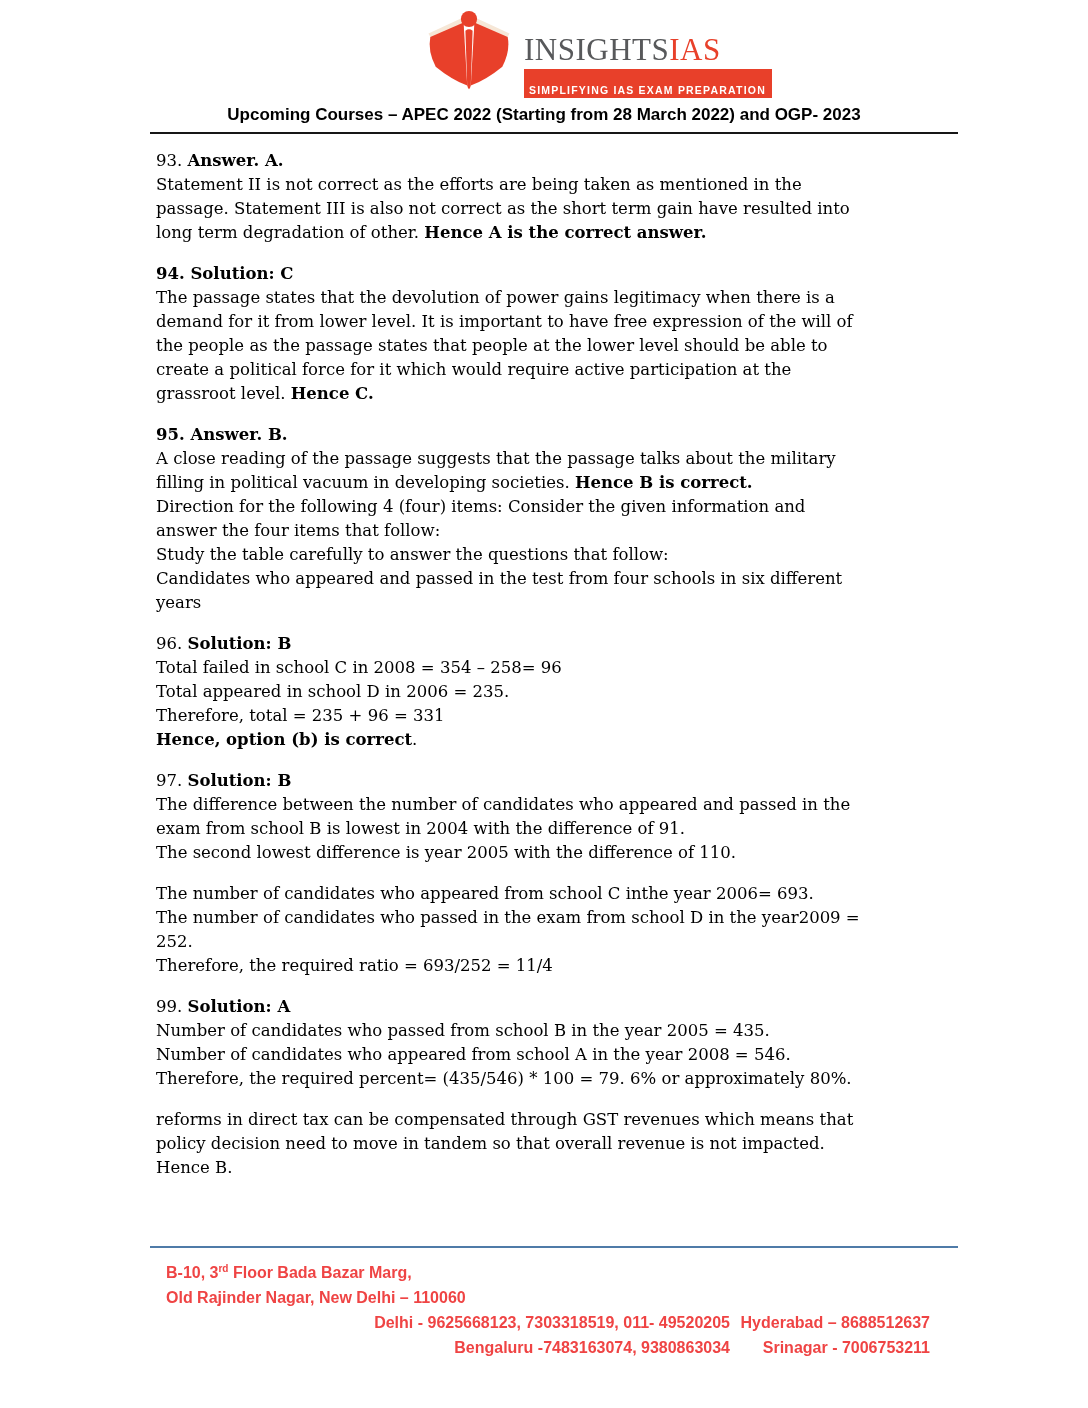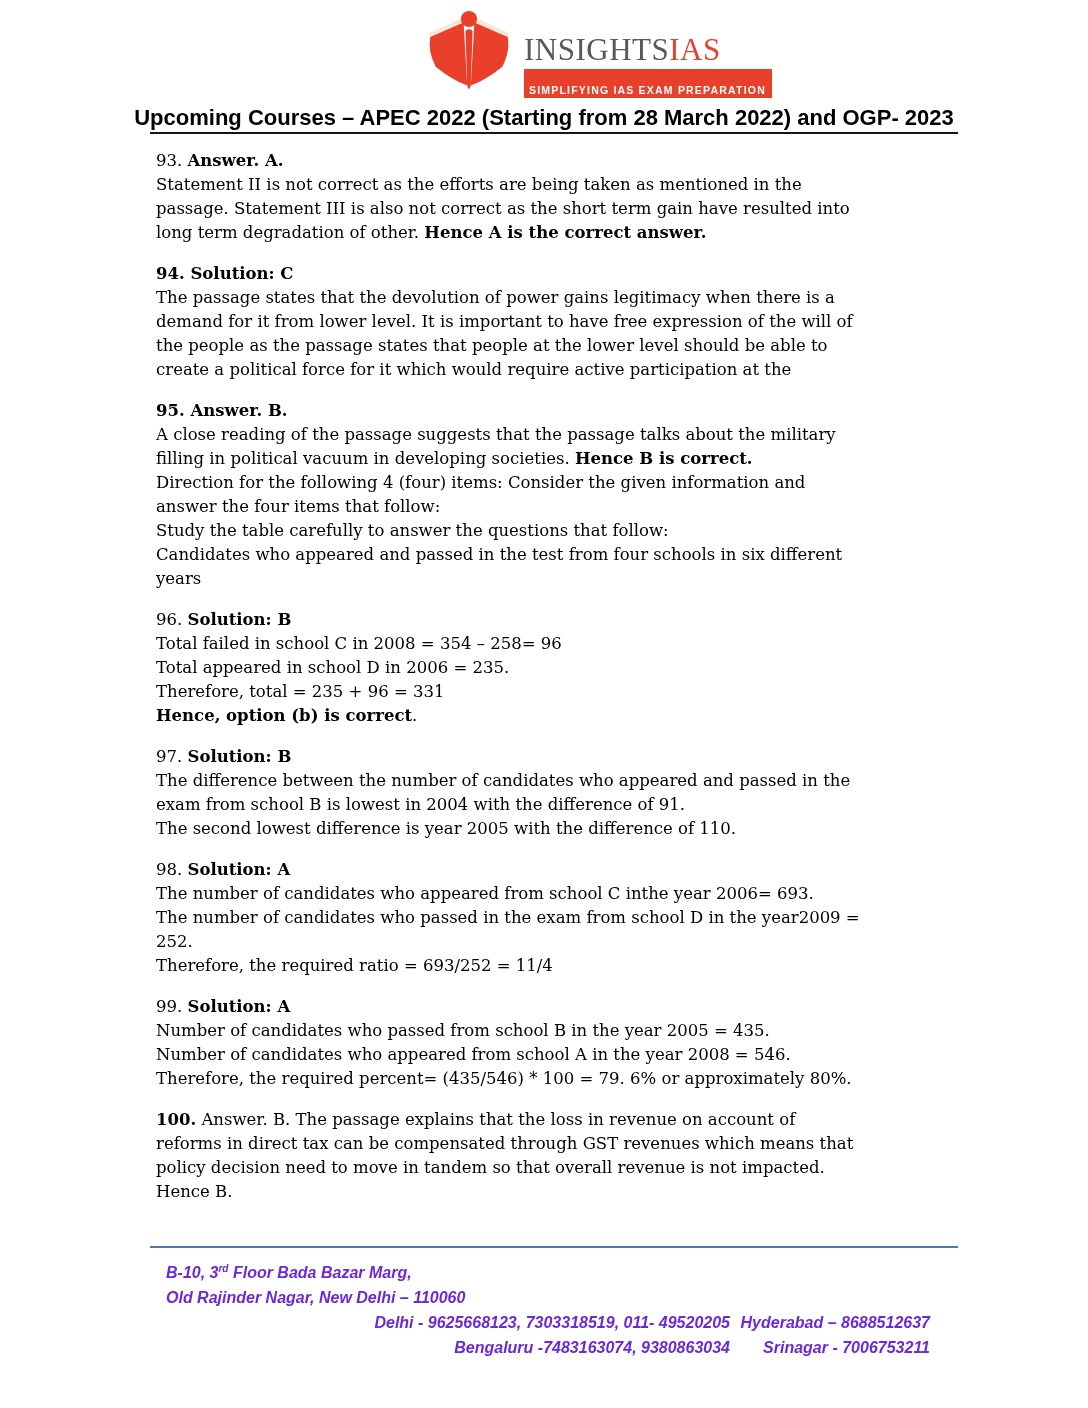--- a/index.html
+++ b/index.html
@@ -28,41 +28,41 @@
     font-family:"Liberation Sans", sans-serif;
     font-size:10.5px; font-weight:bold; letter-spacing:1.2px;
     padding:15px 6px 2px 5px; white-space:nowrap;
   }
 
   
   .course-line {
     position:absolute; top:105px; left:0; width:100%;
     text-align:center;
     font-family:"Liberation Sans", sans-serif;
-    font-weight:bold; font-size:22px; color:#000;
+    font-weight:bold; font-size:17px; color:#000;
   }
   .top-rule {
     position:absolute; top:132px; left:150px; width:808px;
     border:none; border-top:2px solid #161616; margin:0;
   }
 
   
   .content {
     position:absolute; top:149px; left:156px; width:766px;
     font-size:16.5px; line-height:24px;
   }
   .solution { margin:0 0 17px 0; }
   .line { white-space:nowrap; }
   .b { font-weight:bold; }
 
   
   .footer {
     position:absolute; top:1246px; left:150px; width:808px;
     font-family:"Liberation Sans", sans-serif;
-    font-weight:bold; font-size:16px; color:#6d28d9;font-style:italic;
+    font-weight:bold; font-size:16px; color:#ef4444;
   }
   .footer-rule {
     border:none; border-top:2px solid var(--footer-rule-blue,#4f7ba8);
     margin:0 0 12px 0;
   }
   .footer-inner { margin-left:16px; width:764px; line-height:25px; }
   .footer-row { display:flex; }
   .f-left { flex:1 1 auto;text-align:right; }
   .f-right { flex:0 0 200px; text-align:right; }
   sup.ord { font-size:10px; vertical-align:super; line-height:0; }
@@ -99,20 +99,21 @@
       <div class="line"><span>Statement II is not correct as the efforts are being taken as mentioned in the</span></div>
       <div class="line"><span>passage. Statement III is also not correct as the short term gain have resulted into</span></div>
       <div class="line"><span>long term degradation of other. </span><span class="b">Hence A is the correct answer.</span></div>
     </section>
     <section class="solution">
       <div class="line"><span class="b">94. Solution: C</span></div>
       <div class="line"><span>The passage states that the devolution of power gains legitimacy when there is a</span></div>
       <div class="line"><span>demand for it from lower level. It is important to have free expression of the will of</span></div>
       <div class="line"><span>the people as the passage states that people at the lower level should be able to</span></div>
       <div class="line"><span>create a political force for it which would require active participation at the</span></div>
+      <div class="line"><span>grassroot level. </span><span class="b">Hence C.</span></div>
     </section>
     <section class="solution">
       <div class="line"><span class="b">95. Answer. B.</span></div>
       <div class="line"><span>A close reading of the passage suggests that the passage talks about the military</span></div>
       <div class="line"><span>filling in political vacuum in developing societies. </span><span class="b">Hence B is correct.</span></div>
       <div class="line"><span>Direction for the following 4 (four) items: Consider the given information and</span></div>
       <div class="line"><span>answer the four items that follow:</span></div>
       <div class="line"><span>Study the table carefully to answer the questions that follow:</span></div>
       <div class="line"><span>Candidates who appeared and passed in the test from four schools in six different</span></div>
       <div class="line"><span>years</span></div>
@@ -124,34 +125,32 @@
       <div class="line"><span>Therefore, total = 235 + 96 = 331</span></div>
       <div class="line"><span class="b">Hence, option (b) is correct</span><span>.</span></div>
     </section>
     <section class="solution">
       <div class="line"><span>97. </span><span class="b">Solution: B</span></div>
       <div class="line"><span>The difference between the number of candidates who appeared and passed in the</span></div>
       <div class="line"><span>exam from school B is lowest in 2004 with the difference of 91.</span></div>
       <div class="line"><span>The second lowest difference is year 2005 with the difference of 110.</span></div>
     </section>
     <section class="solution">
-      <div class="line"><span>98. </span><span class="b">Solution: A</span></div>
       <div class="line"><span>The number of candidates who appeared from school C inthe year 2006= 693.</span></div>
       <div class="line"><span>The number of candidates who passed in the exam from school D in the year2009 =</span></div>
       <div class="line"><span>252.</span></div>
       <div class="line"><span>Therefore, the required ratio = 693/252 = 11/4</span></div>
     </section>
     <section class="solution">
       <div class="line"><span>99. </span><span class="b">Solution: A</span></div>
       <div class="line"><span>Number of candidates who passed from school B in the year 2005 = 435.</span></div>
       <div class="line"><span>Number of candidates who appeared from school A in the year 2008 = 546.</span></div>
       <div class="line"><span>Therefore, the required percent= (435/546) * 100 = 79. 6% or approximately 80%.</span></div>
     </section>
     <section class="solution">
-      <div class="line"><span class="b">100.</span><span> Answer. B. The passage explains that the loss in revenue on account of</span></div>
       <div class="line"><span>reforms in direct tax can be compensated through GST revenues which means that</span></div>
       <div class="line"><span>policy decision need to move in tandem so that overall revenue is not impacted.</span></div>
       <div class="line"><span>Hence B.</span></div>
     </section>
   </main>
 
 <div class="footer">
   <hr class="footer-rule">
   <div class="footer-inner">
     <div class="footer-row">

